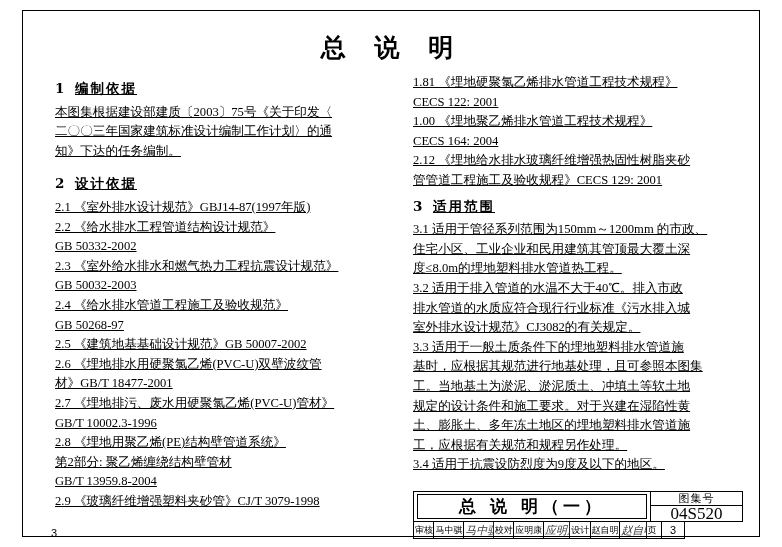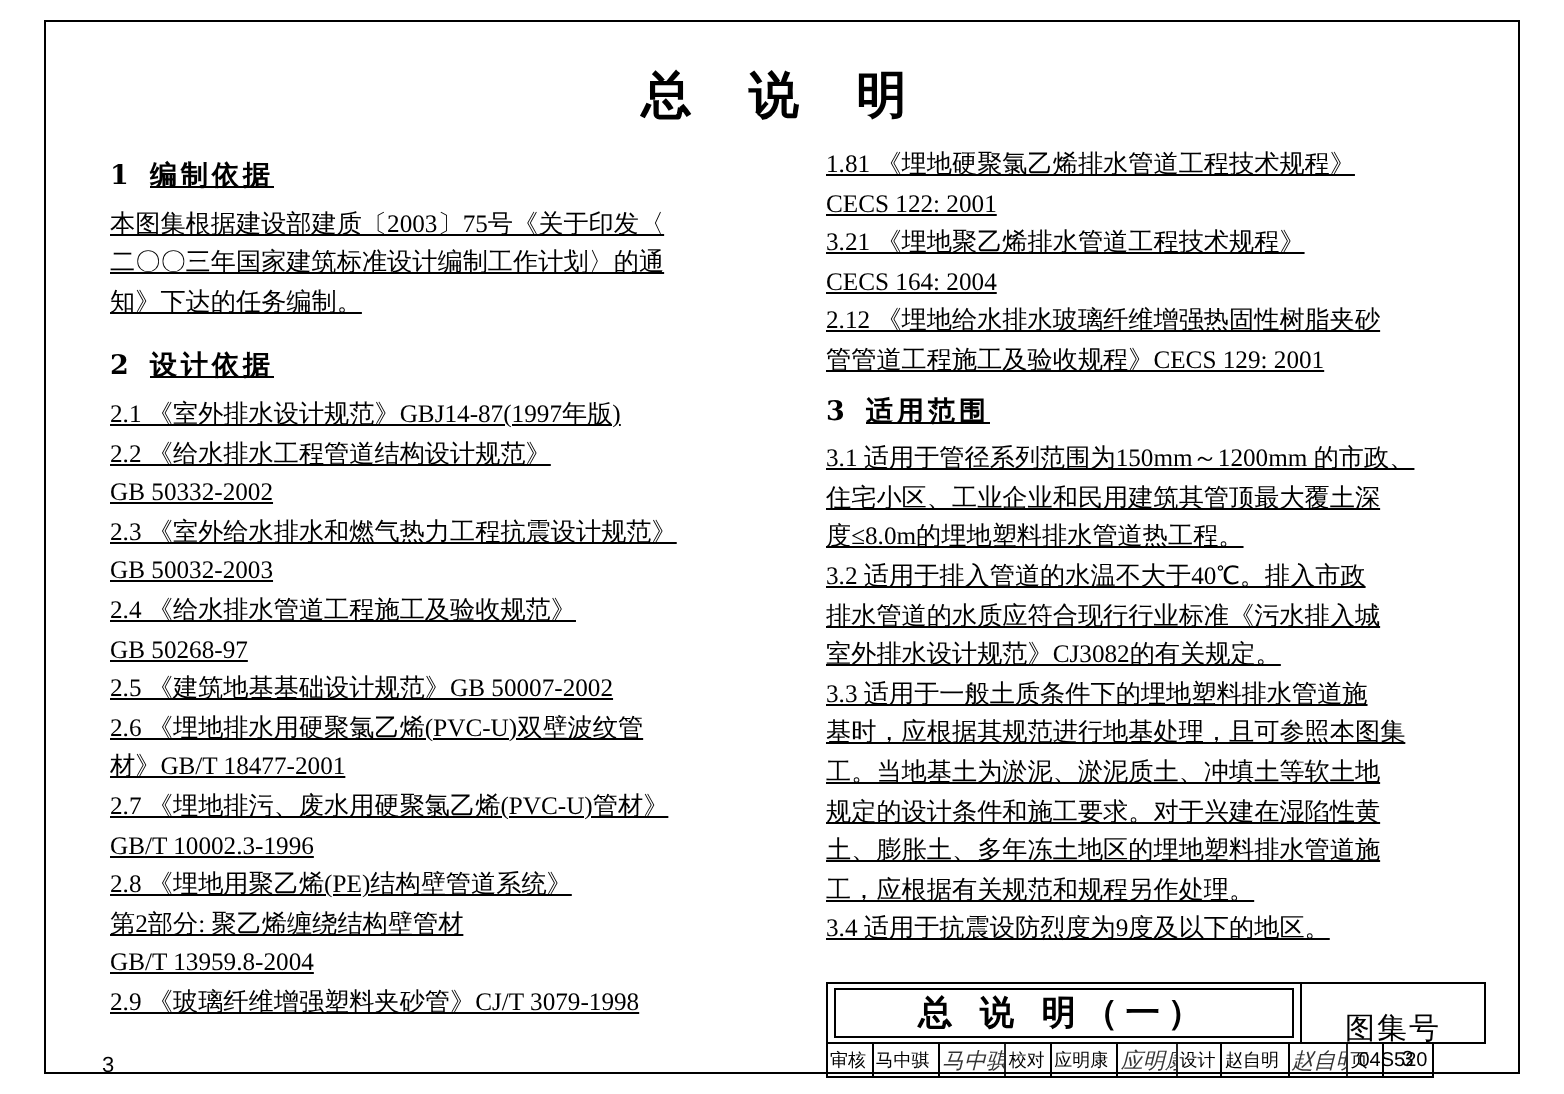--- a/index.html
+++ b/index.html
@@ -113,40 +113,39 @@
     top: 0;
     width: 92px;
     height: 31px;
     box-sizing: border-box;
     border: 1.5px solid #000;
     border-left: none;
   }
   .tb-code-label {
     height: 13px;
     border-bottom: 1px solid #000;
-    font-size: 15px;
+    font-size: 11px;
     display: flex;
     align-items: center;
     justify-content: center;
     letter-spacing: 1px;
-    margin-top: 16px;
   }
   .tb-code-value {
     height: 16px;
-    font-size: 10px;
-    display: flex;
-    align-items: center;
-    justify-content: center;
-    font-family: Liberation Sans, sans-serif;
+    font-size: 17px;
+    display: flex;
+    align-items: center;
+    justify-content: center;
+    font-family: Liberation Serif, serif;
   }
   .tb-sign-row {
     position: absolute;
     left: 0;
     top: 31px;
-    width: 304px;
+    width: 272px;
     height: 17px;
     box-sizing: border-box;
     border: 1.5px solid #000;
     border-top: none;
     display: flex;
     align-items: stretch;
     font-size: 9px;
   }
   .sign-cell {
     border-right: 1px solid #000;
@@ -218,21 +217,21 @@
       <p class="para">GB/T 10002.3-1996</p>
       <p class="para">2.8 《埋地用聚乙烯(PE)结构壁管道系统》</p>
       <p class="para">第2部分: 聚乙烯缠绕结构壁管材</p>
       <p class="para">GB/T 13959.8-2004</p>
       <p class="para">2.9 《玻璃纤维增强塑料夹砂管》CJ/T 3079-1998</p>
     </div>
 
     <div class="col col-right">
       <p class="para">1.81 《埋地硬聚氯乙烯排水管道工程技术规程》</p>
       <p class="para">CECS 122: 2001</p>
-      <p class="para">3.21 《埋地聚乙烯排水管道工程技术规程》</p>
+      <p class="para">1.00 《埋地聚乙烯排水管道工程技术规程》</p>
       <p class="para">CECS 164: 2004</p>
       <p class="para">2.12 《埋地给水排水玻璃纤维增强热固性树脂夹砂</p>
       <p class="para">管管道工程施工及验收规程》CECS 129: 2001</p>
 
       <div class="sec-head">
         <span class="num">3</span><span class="txt">适用范围</span>
       </div>
 
       <p class="para">3.1 适用于管径系列范围为150mm～1200mm 的市政、</p>
       <p class="para">住宅小区、工业企业和民用建筑其管顶最大覆土深</p>

